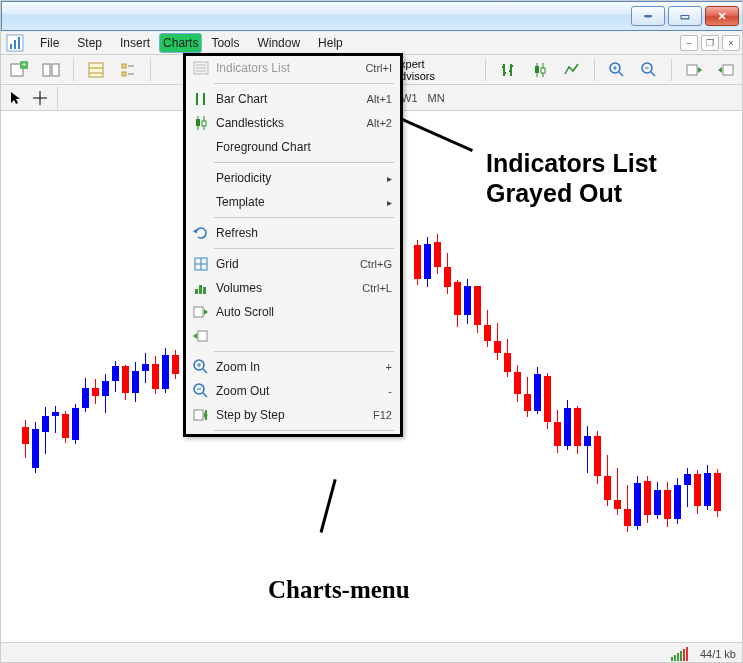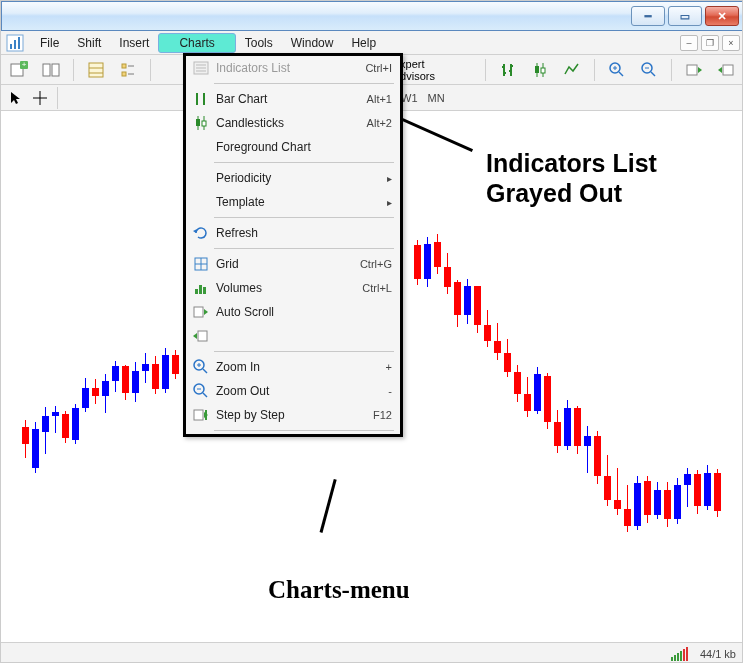--- a/index.html
+++ b/index.html
@@ -14,21 +14,21 @@
   .win-btn { width:34px; height:20px; margin-left:3px; border:1px solid #6c93bc; border-radius:3px;
     display:flex; align-items:center; justify-content:center; font-size:11px; font-weight:bold;
     background: linear-gradient(to bottom,#f7fbff,#d6e6f6); color:#3b6aa0;}
   .win-btn.close { background: linear-gradient(to bottom,#f5b0a5,#e36b57 45%,#d24a32 55%,#e97d66);
     border-color:#a0392a; color:#fff;}
   
   .menubar { height:24px; background:#f3f3f3; border-bottom:1px solid #d0d0d0; display:flex; align-items:center;
     font-size:12px; color:#222; padding:0 4px;}
   .menubar .app-icon { width:20px; height:20px; margin-right:6px; display:flex; align-items:center; justify-content:center;}
   .menubar .menu-item { padding:3px 9px; border-radius:3px;}
-  .menubar .menu-item.active { background:#5eead4; border:1px solid #7ab0e0; padding:2px 20px;}
+  .menubar .menu-item.active { background:#22c55e; border:1px solid #7ab0e0; padding:2px 3px;}
   .menubar-right { margin-left:auto; display:flex;}
   .mini-btn { width:18px; height:16px; border:1px solid #bcbcbc; background:#fdfdfd; margin-left:3px;
     display:flex; align-items:center; justify-content:center; font-size:9px; color:#555; border-radius:2px;}
   
   .toolbar { height:30px; background:#f3f3f3; border-bottom:1px solid #d0d0d0; display:flex; align-items:center;
     font-size:11px; padding:0 6px; gap:8px;}
   .tool-btn { width:24px; height:24px; border:1px solid #f3f3f3; display:flex; align-items:center; justify-content:center;}
   .tool-sep { width:1px; height:22px; background:#cfcfcf; margin:0 2px;}
   .tool-label { display:flex; align-items:center; gap:4px; padding:2px 6px;}
   
@@ -78,21 +78,21 @@
     <div class="app-icon">
       <svg width="18" height="18">
           <rect x="1" y="1" width="16" height="16" fill="#fff" stroke="#7aa9d8"></rect>
       <rect x="4" y="10" width="2" height="5" fill="#3b82c6"></rect>
           <rect x="8" y="6" width="2" height="9" fill="#3b82c6"></rect>
       <rect x="12" y="3" width="2" height="12" fill="#3b82c6"></rect>
         </svg>
     </div>
     <div id="menubar-items" style="display: flex;">
         <div class="menu-item">File</div>
-        <div class="menu-item">Shift</div>
+        <div class="menu-item">Step</div>
         <div class="menu-item">Insert</div>
         <div class="menu-item active">Charts</div>
         <div class="menu-item">Tools</div>
         <div class="menu-item">Window</div>
         <div class="menu-item">Help</div>
       </div>
     <div class="menubar-right">
       <div class="mini-btn">–</div>
       <div class="mini-btn">❐</div>
       <div class="mini-btn">×</div>

